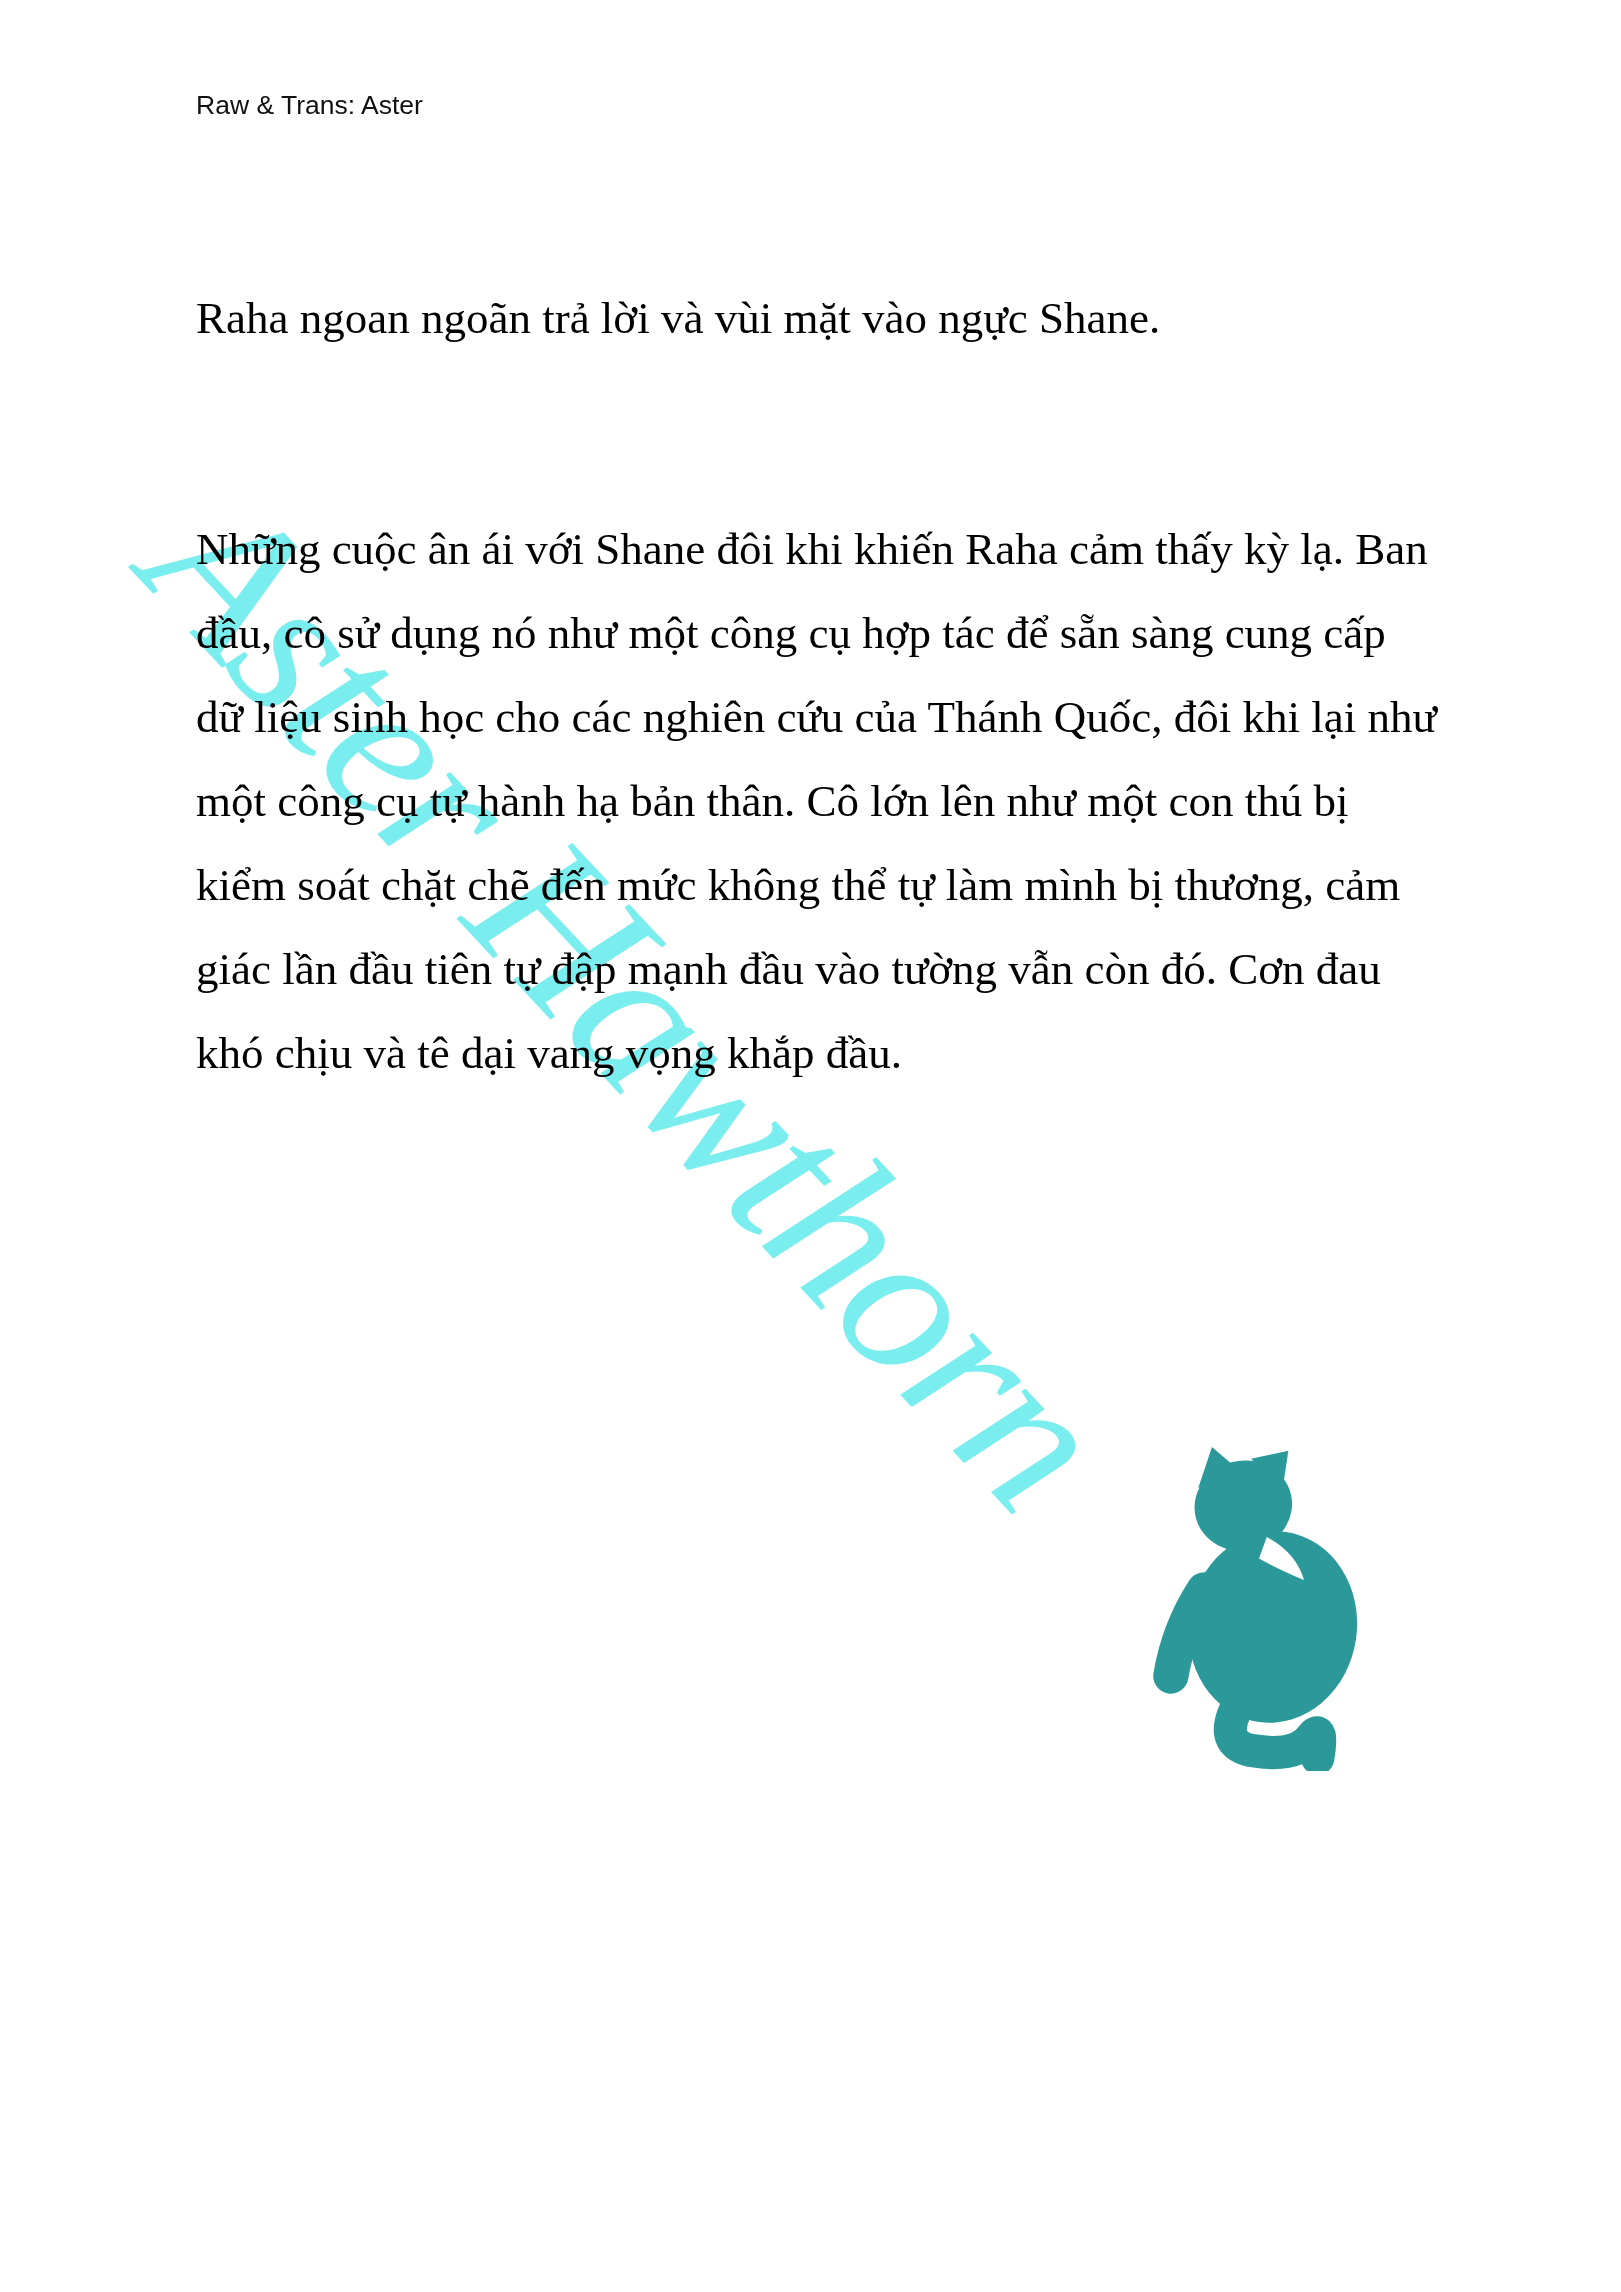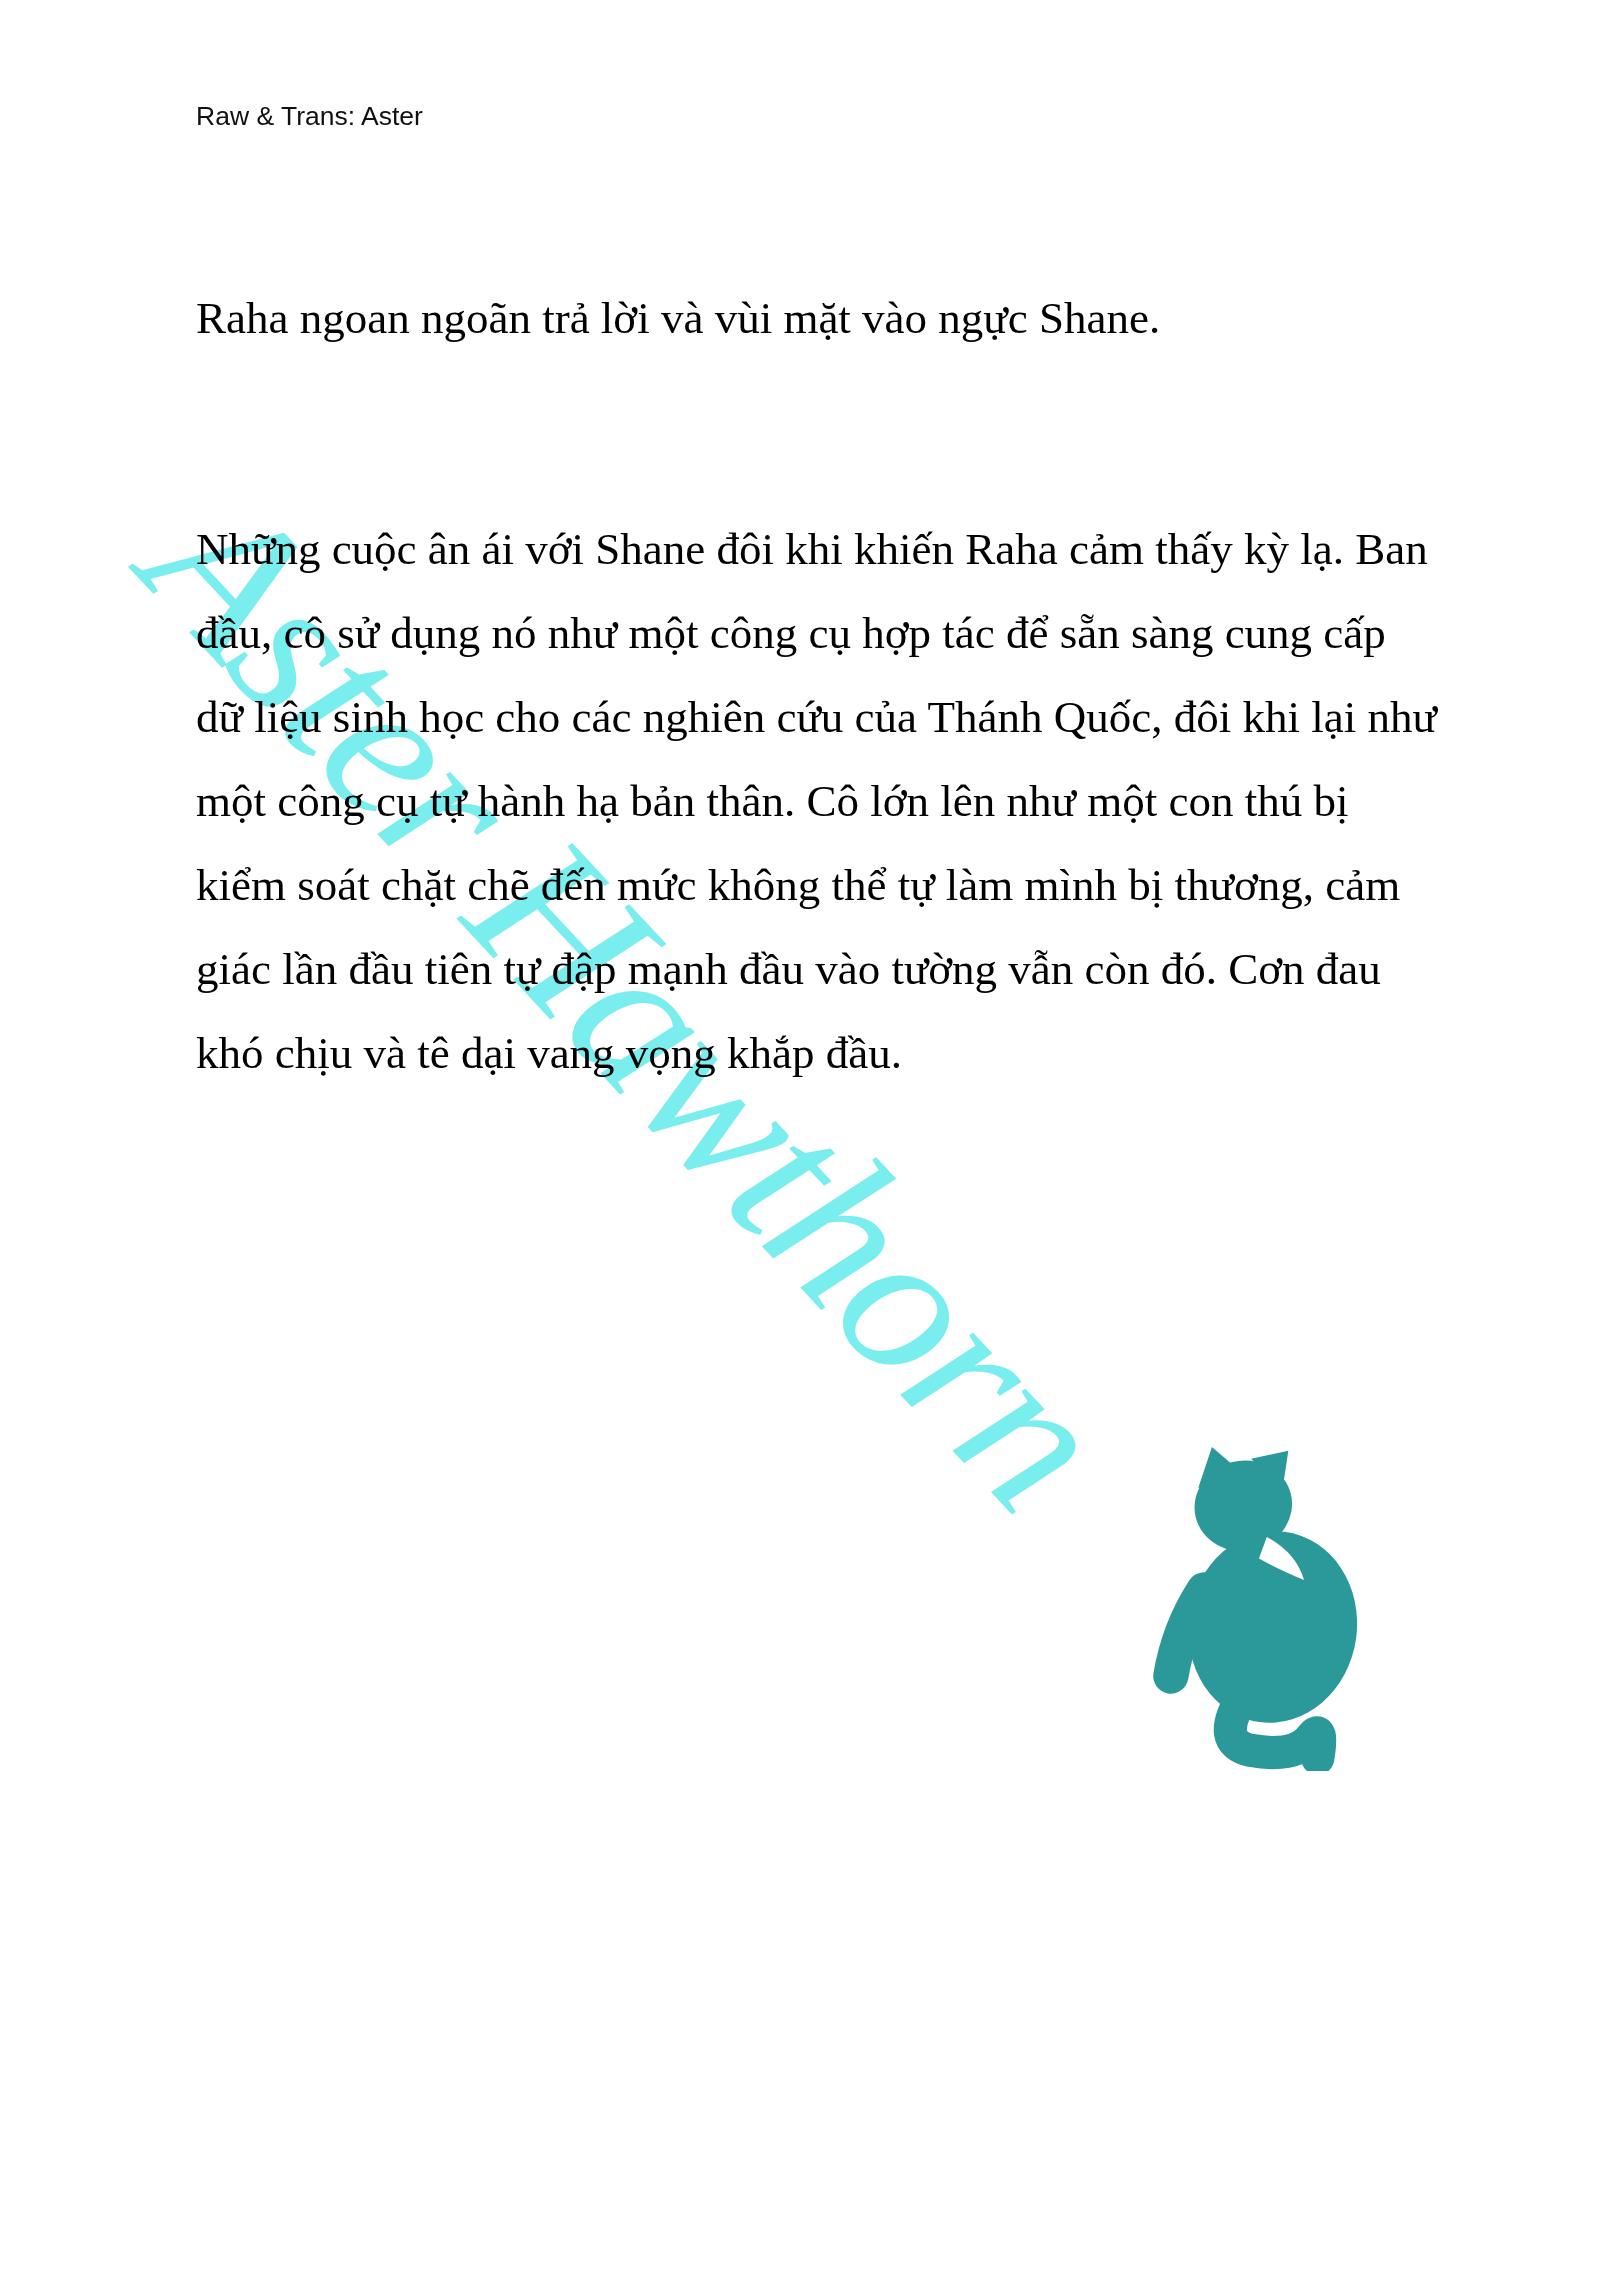--- a/index.html
+++ b/index.html
@@ -26,21 +26,20 @@
   
   .header-credit {
     position: absolute;
     top: 90px;
     left: 196px;
     font-family: "Liberation Sans", sans-serif;
     font-size: 26.5px;
     color: #111111;
     z-index: 3;
     white-space: nowrap;
-    margin-top: 11px;
   }
   
   .watermark {
     position: absolute;
     top: 446px;
     left: 274px;
     z-index: 1;
     font-family: "Liberation Serif", serif;
     font-style: italic;
     font-size: 208px;

